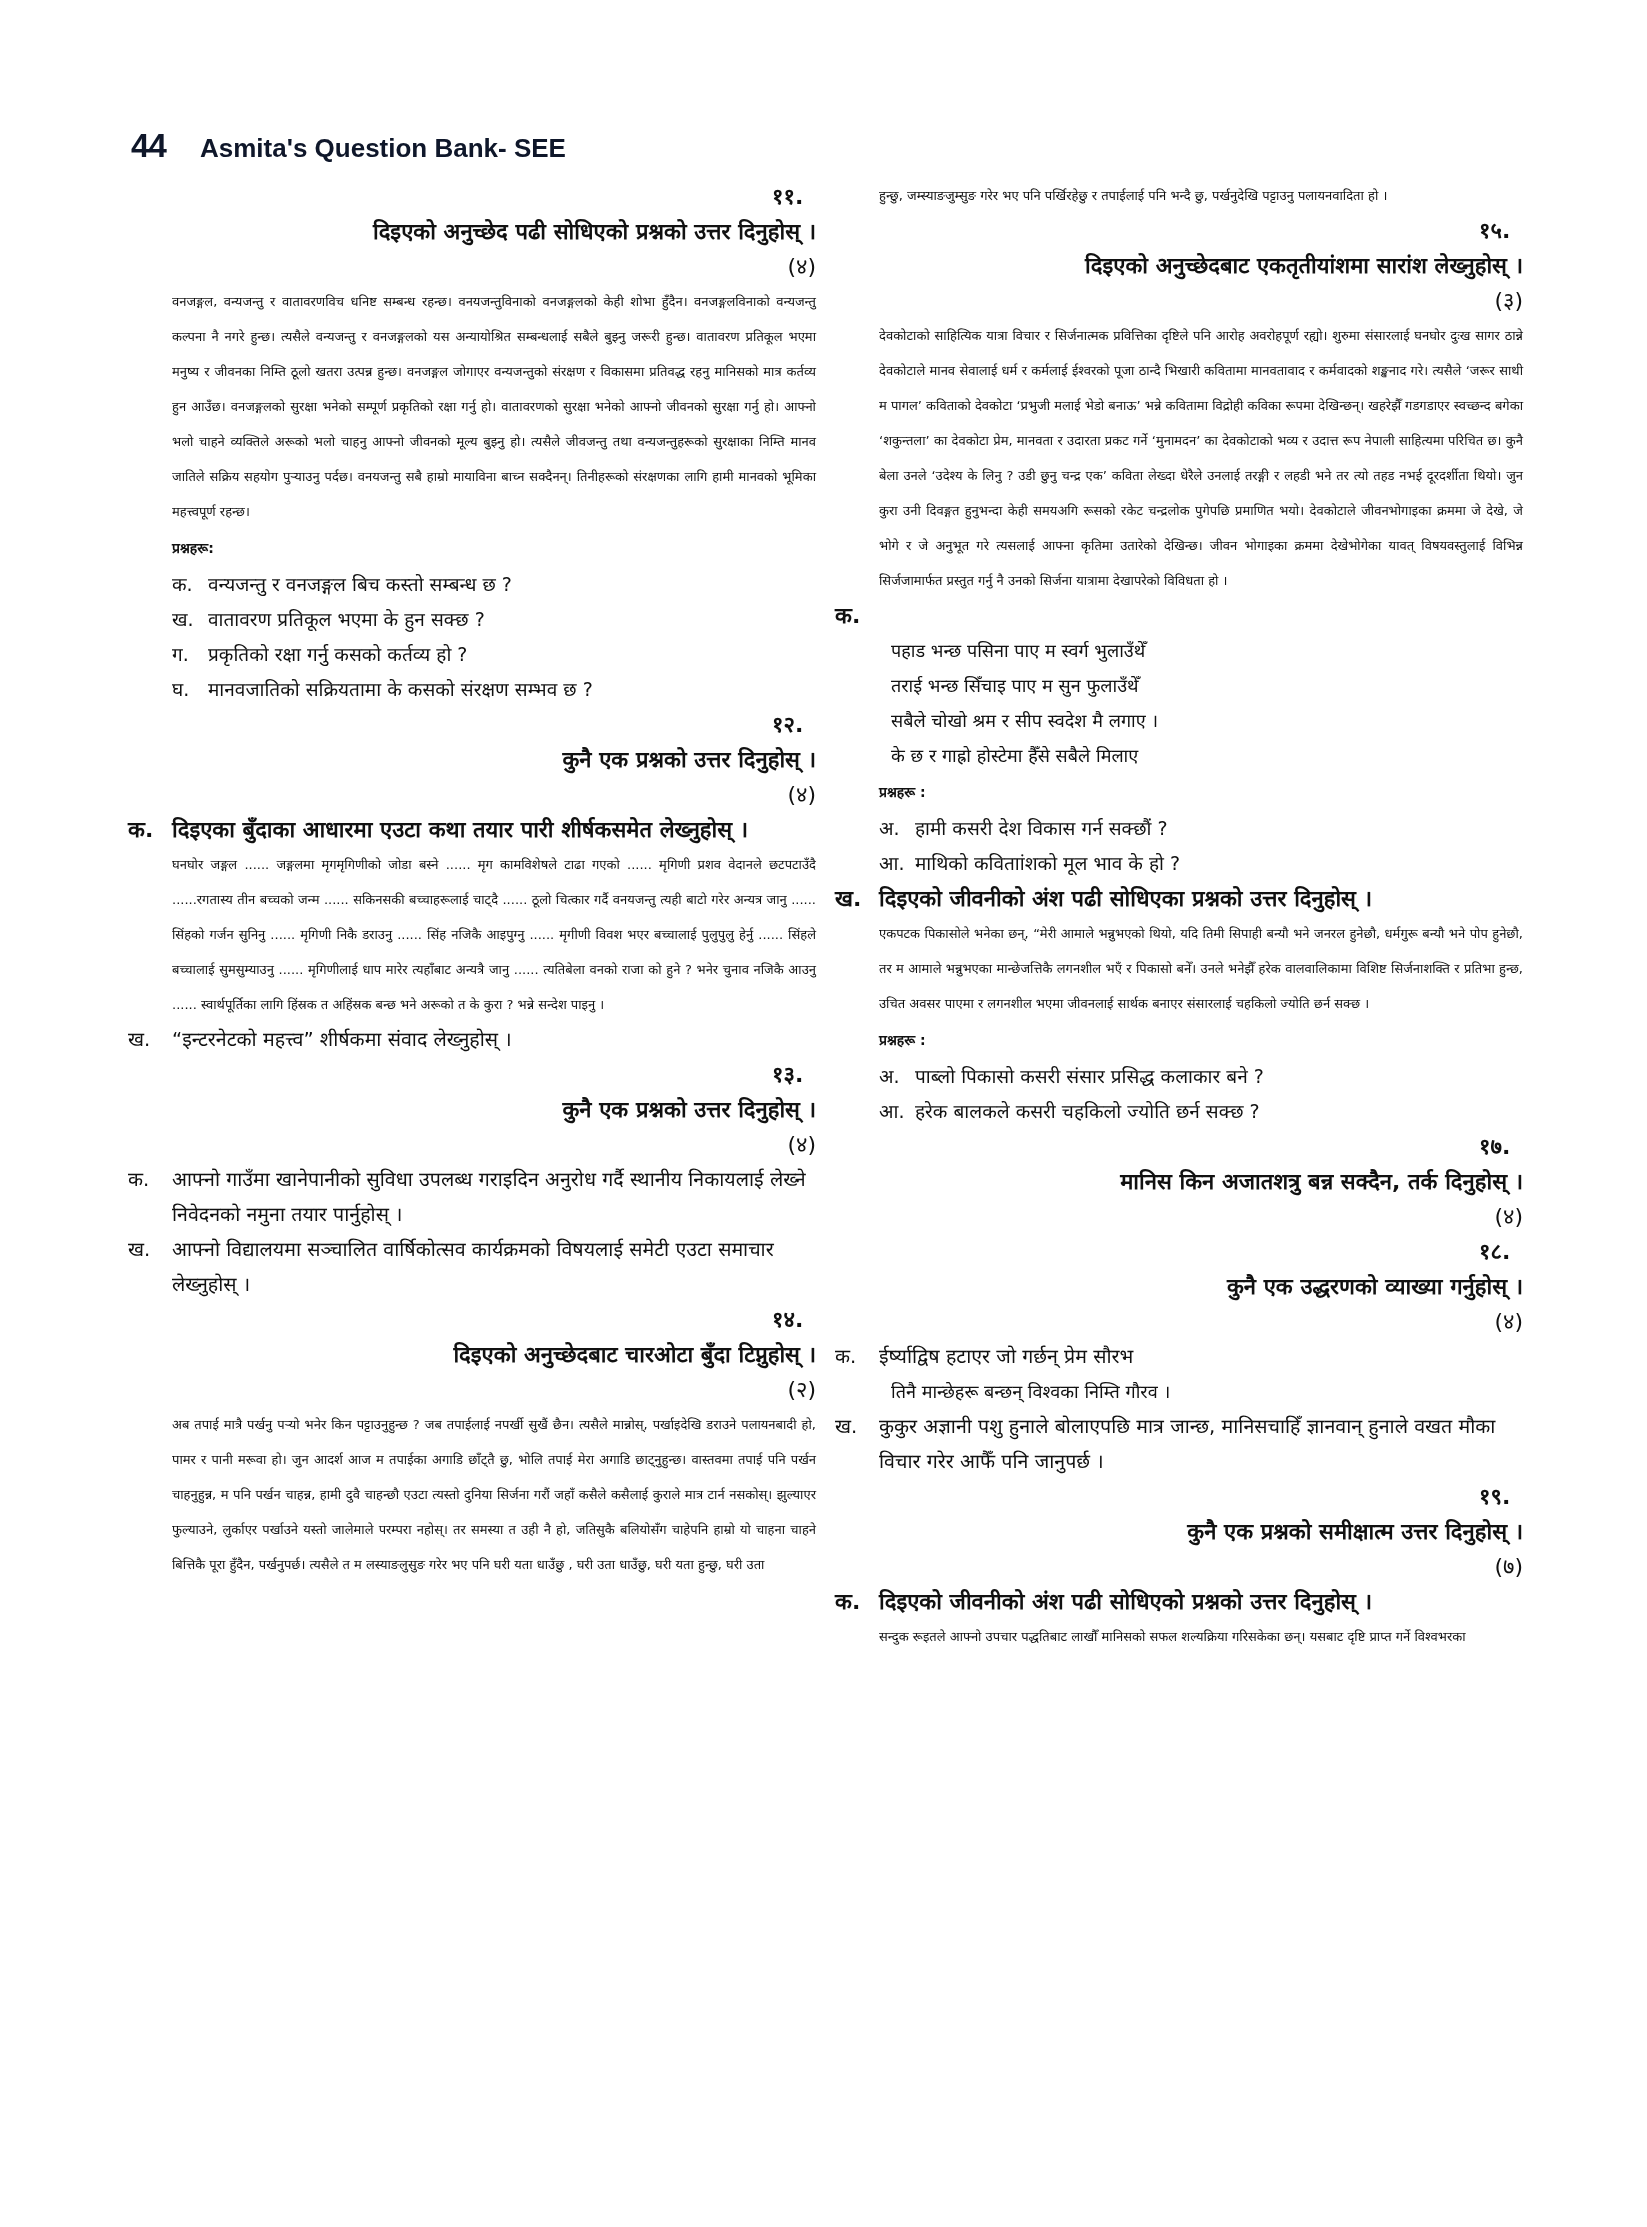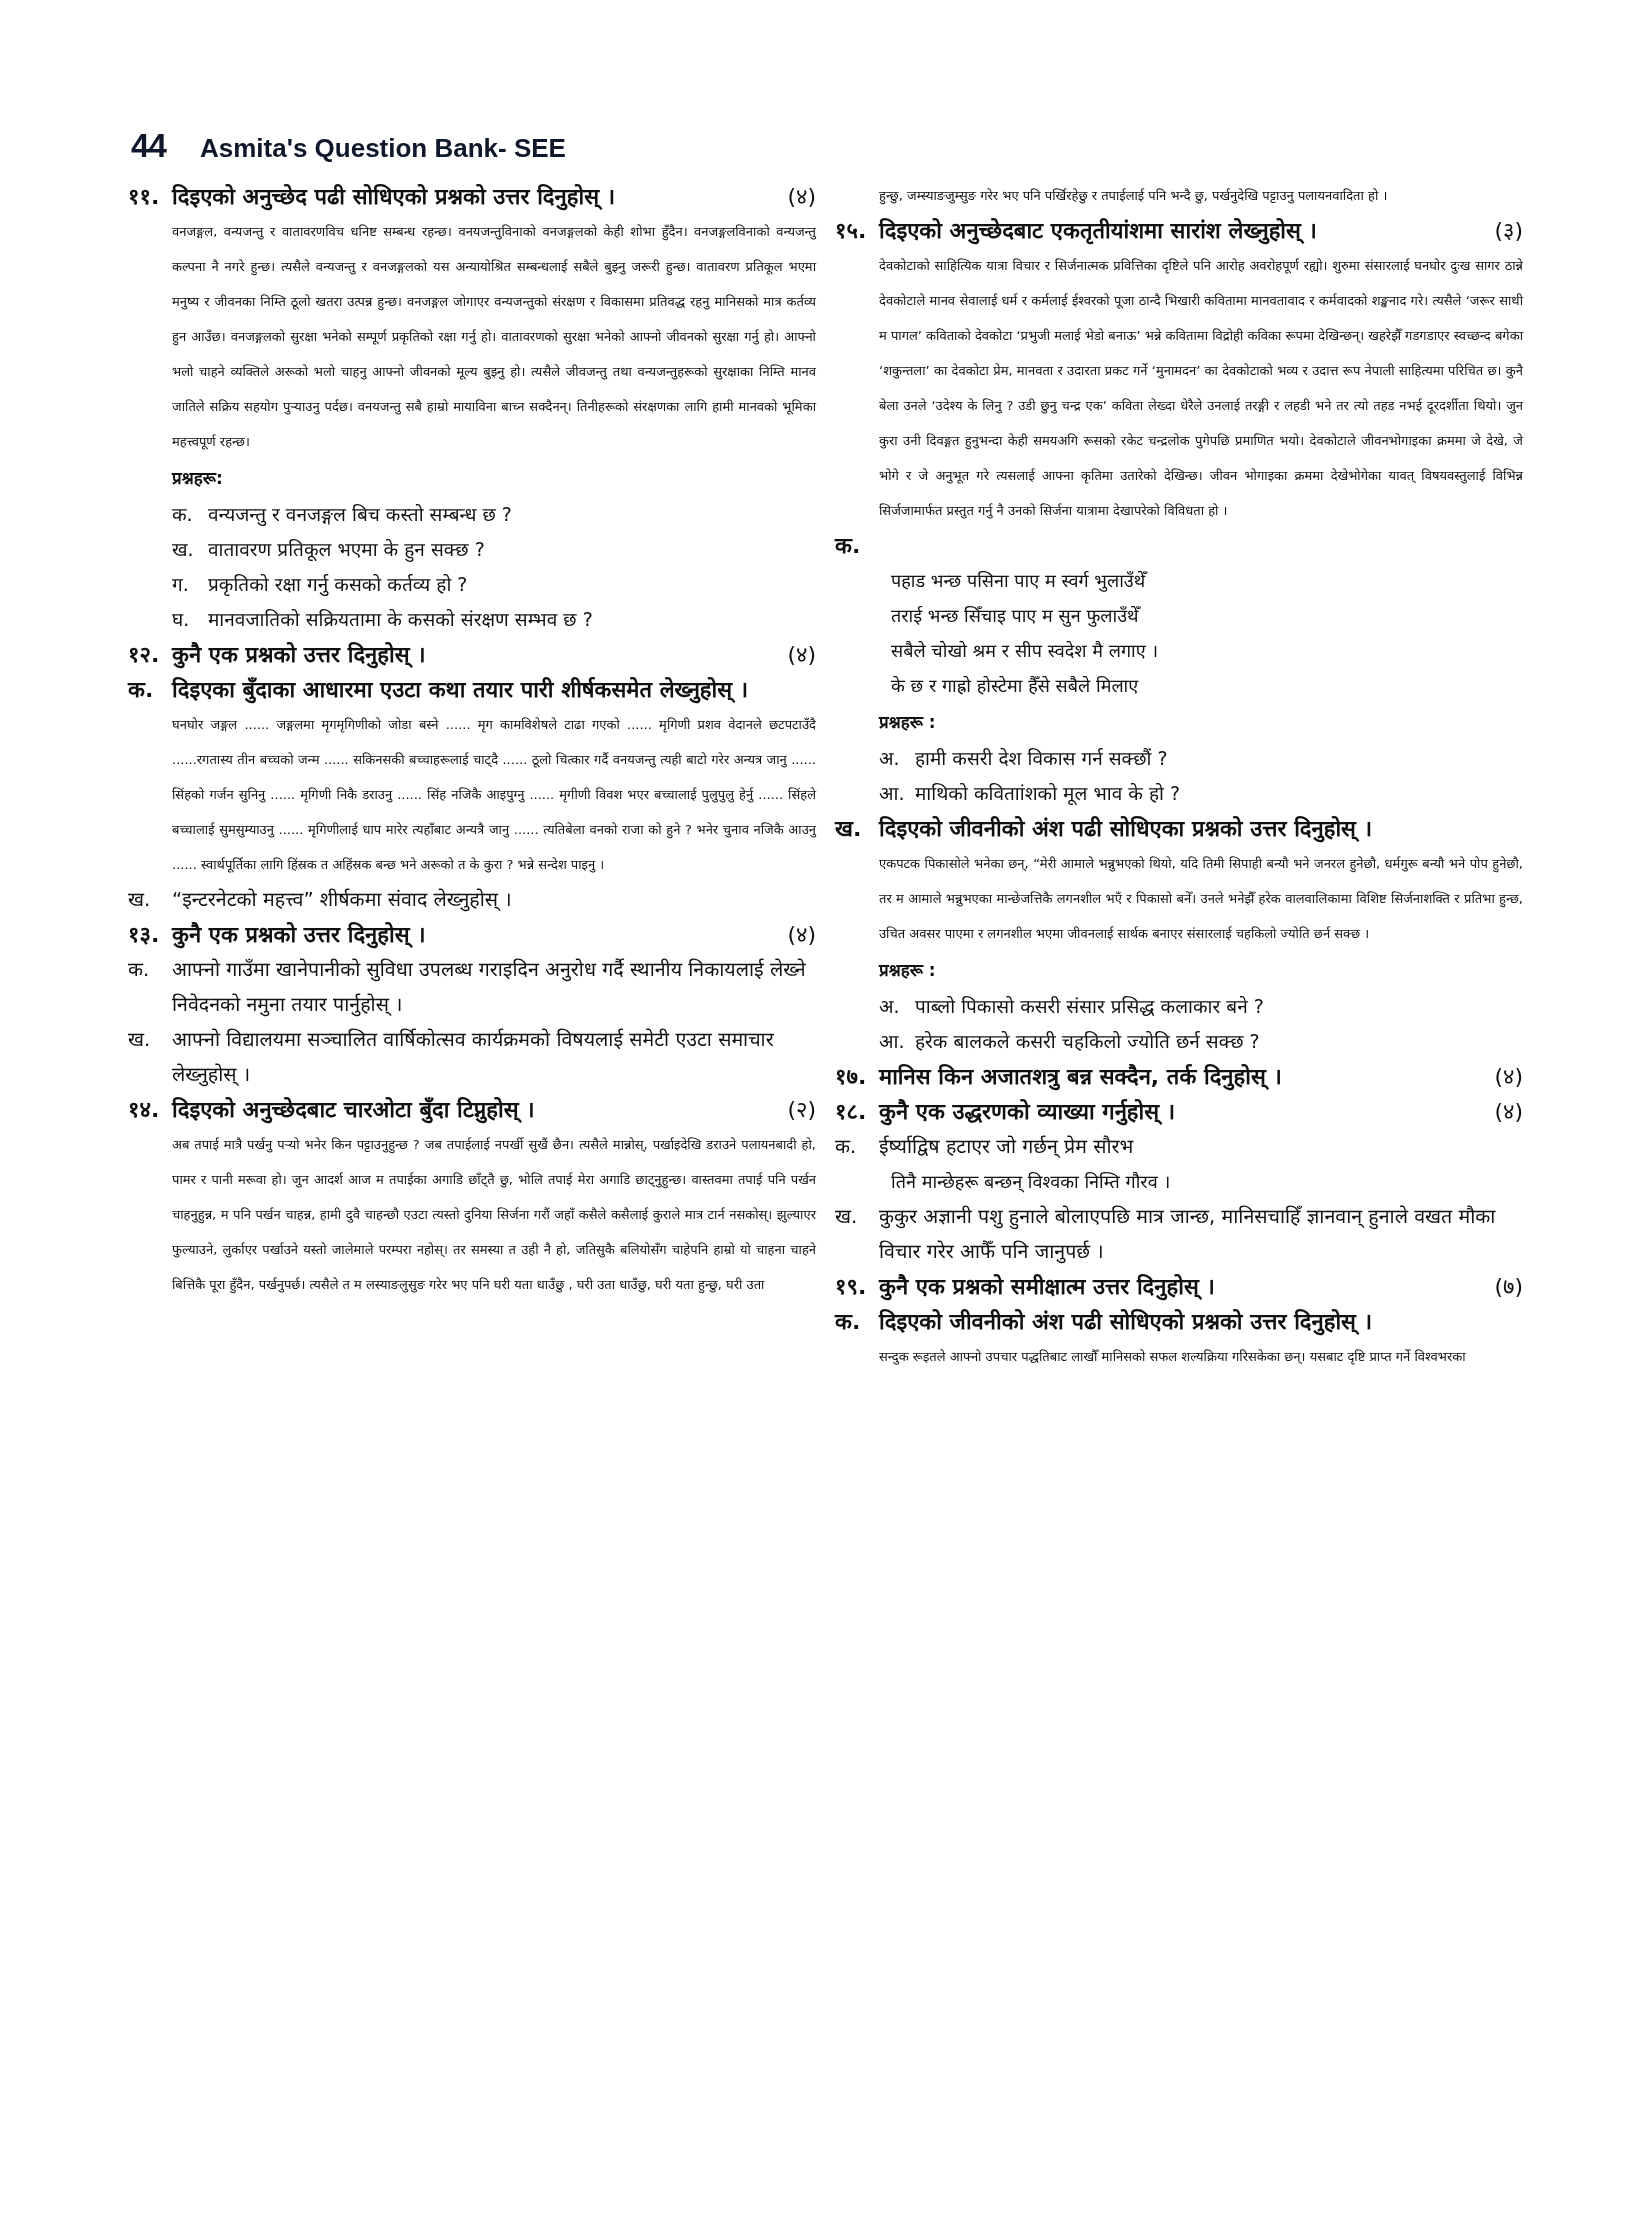--- a/index.html
+++ b/index.html
@@ -15,22 +15,22 @@
       font-weight: bold; color: #0f172a;
     }
     .page-number { font-size: 33px; width: 69px; letter-spacing: -0.8px; }
     .book-title { font-size: 26px; }
 
     .col { position: absolute; top: 179px; }
     .col-left { left: 128px; width: 688px; }
     .col-right { left: 835px; width: 688px; top: 178px; }
 
     .q-head {
-      display: flex; align-items: center; font-weight: bold;
-      font-size: 22px; line-height: 35px; margin: 0;
+      display: flex; align-items: flex-end; font-weight: bold;
+      font-size: 22px; line-height: 35px; margin: 0; flex-direction: column;
     }
     .q-num { width: 44px; flex: none; }
     .q-text { flex: 1; }
     .q-marks { flex: none; font-weight: normal; font-family: "DejaVu Sans", sans-serif; padding-left: 15px; }
     .sub-head {
       display: flex; align-items: baseline; font-weight: bold;
       font-size: 22px; line-height: 35px;
     }
     .sub-label { width: 44px; flex: none; }
     .para {
@@ -40,21 +40,21 @@
     .sub-item {
       display: flex; align-items: baseline; font-size: 19.6px; line-height: 35px;
     }
     .sub-item .sub-label { font-weight: normal; }
     .indent-item {
       display: flex; align-items: baseline; font-size: 19px; line-height: 35px;
       margin-left: 44px;
     }
     .indent-item .lbl { width: 36px; flex: none; }
     .label-bold {
-      margin-left: 44px; font-weight: bold; font-size: 17px; line-height: 38px;
+      margin-left: 44px; font-weight: bold; font-size: 14px; line-height: 38px;
     }
     .poem-line { margin-left: 56px; font-size: 18px; line-height: 35px; }
   </style>
 </head>
 <body>
 
 <div class="page-header">
   <span class="page-number">44</span>
   <span class="book-title">Asmita's Question Bank- SEE</span>
 </div>

